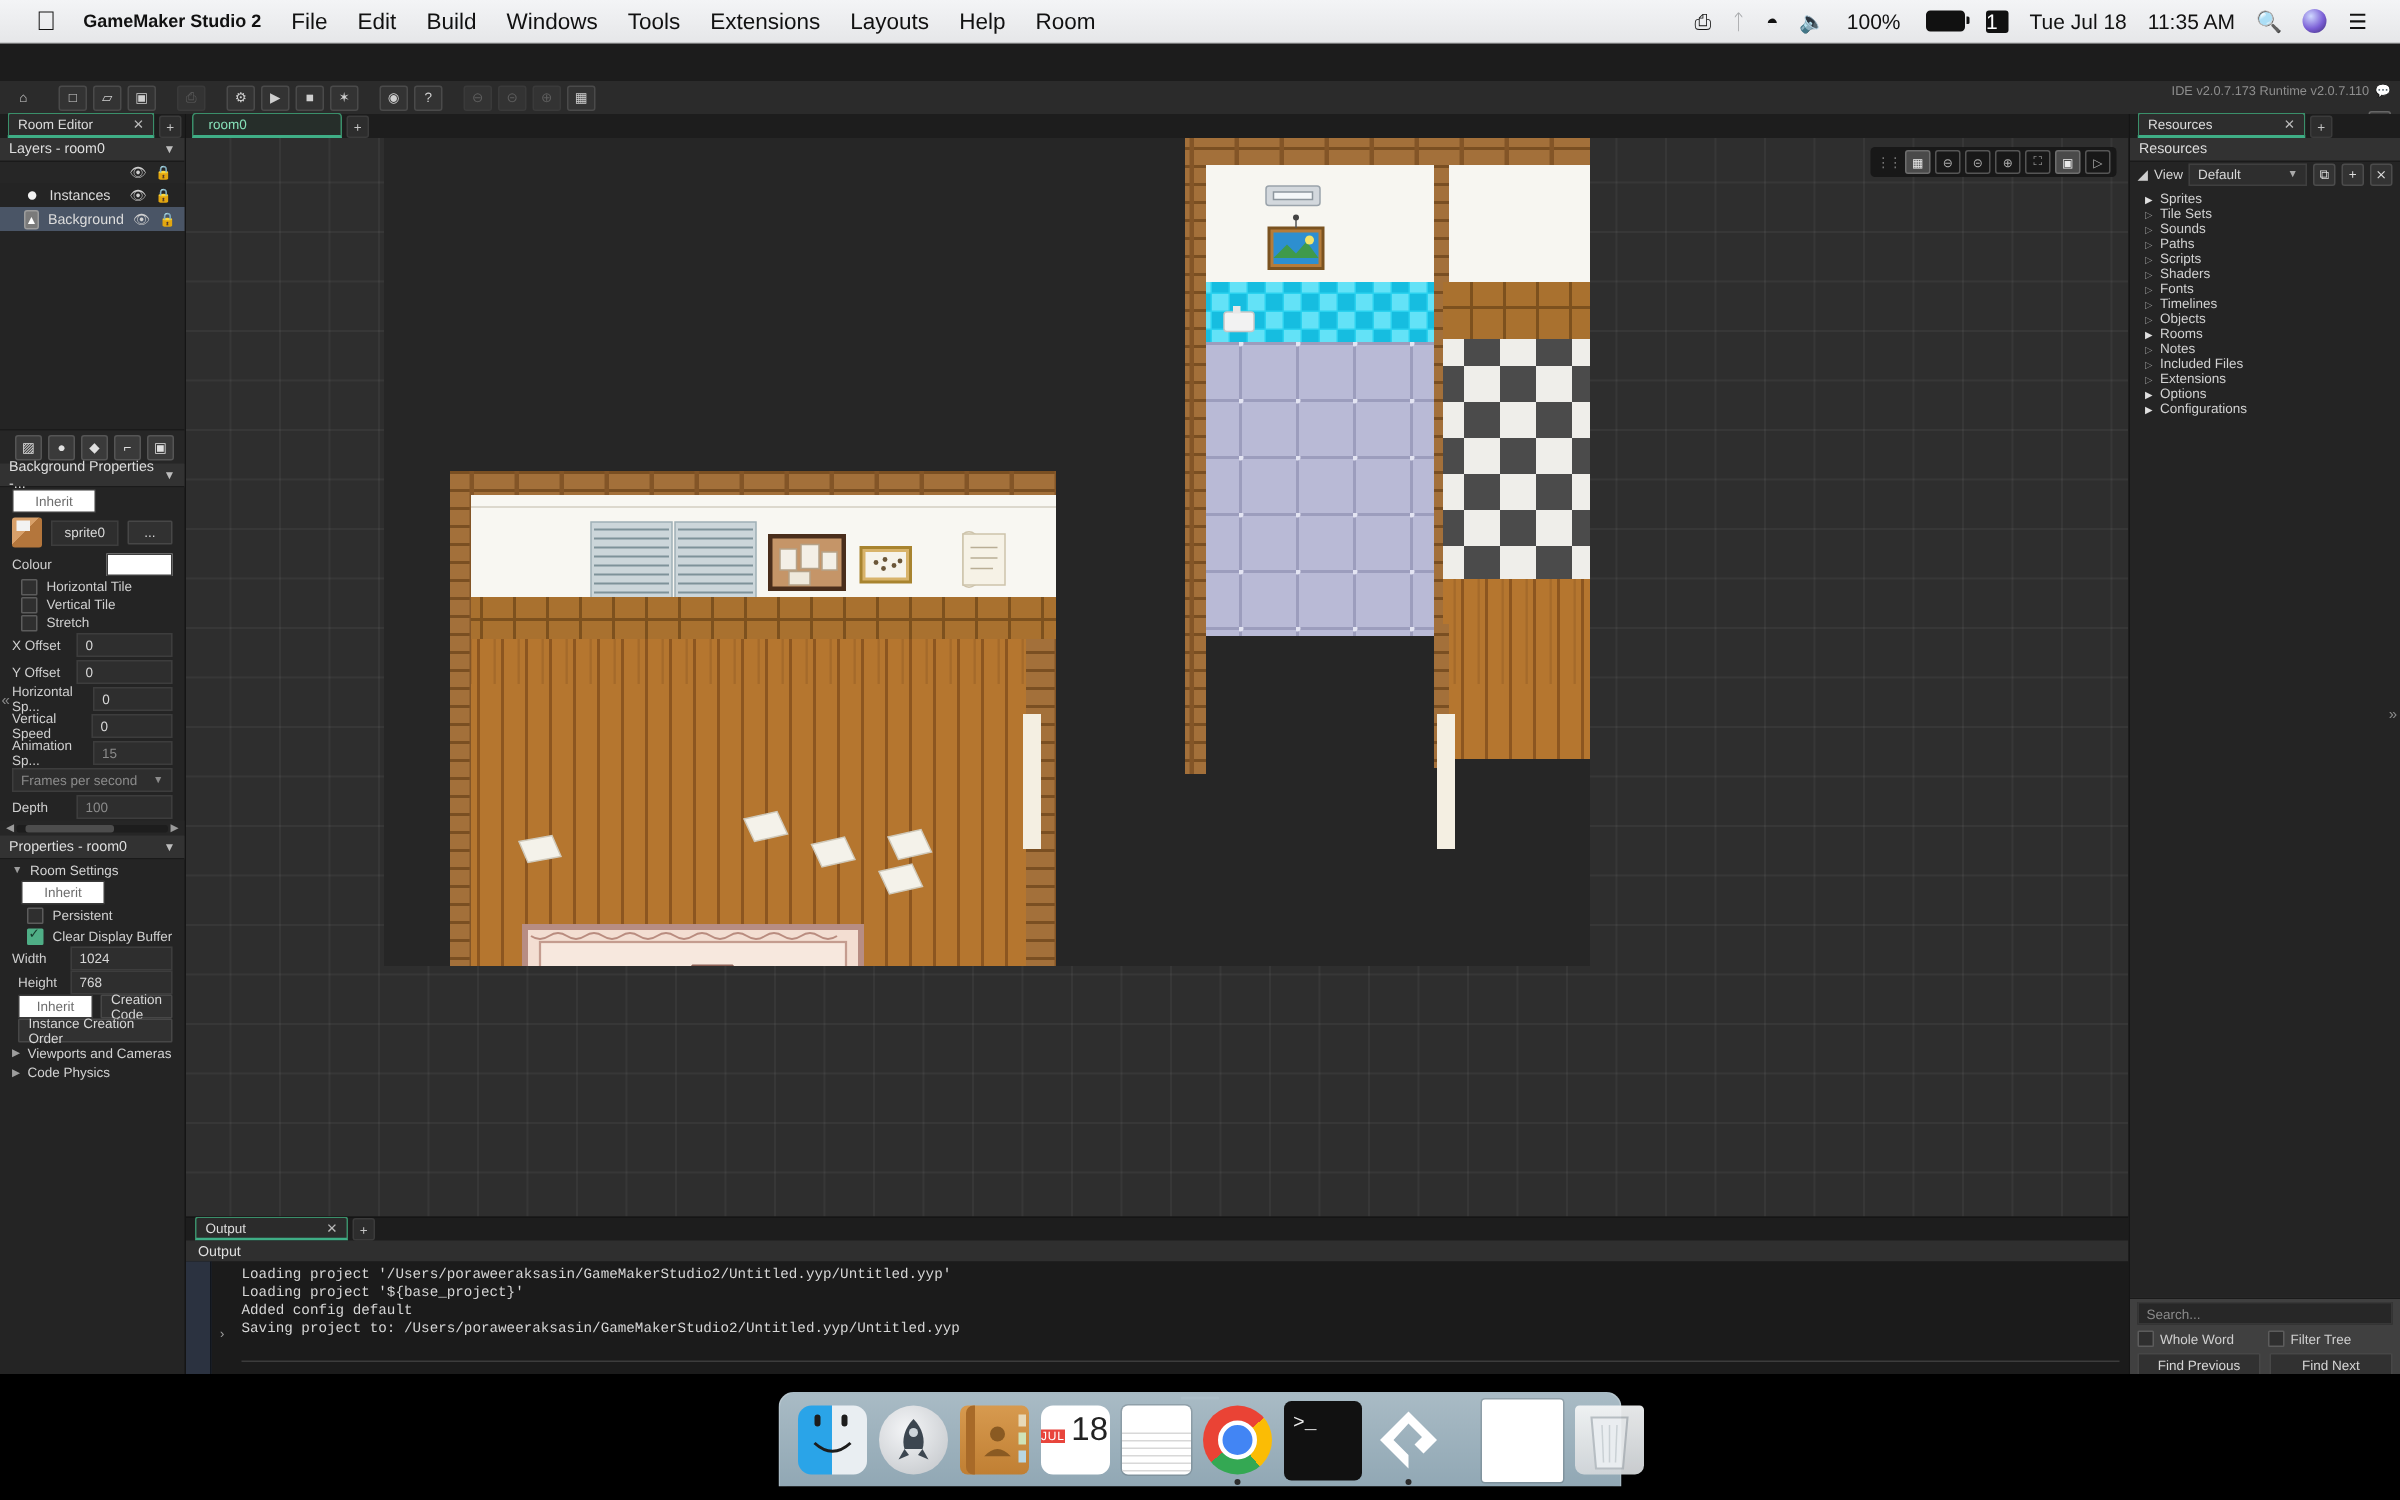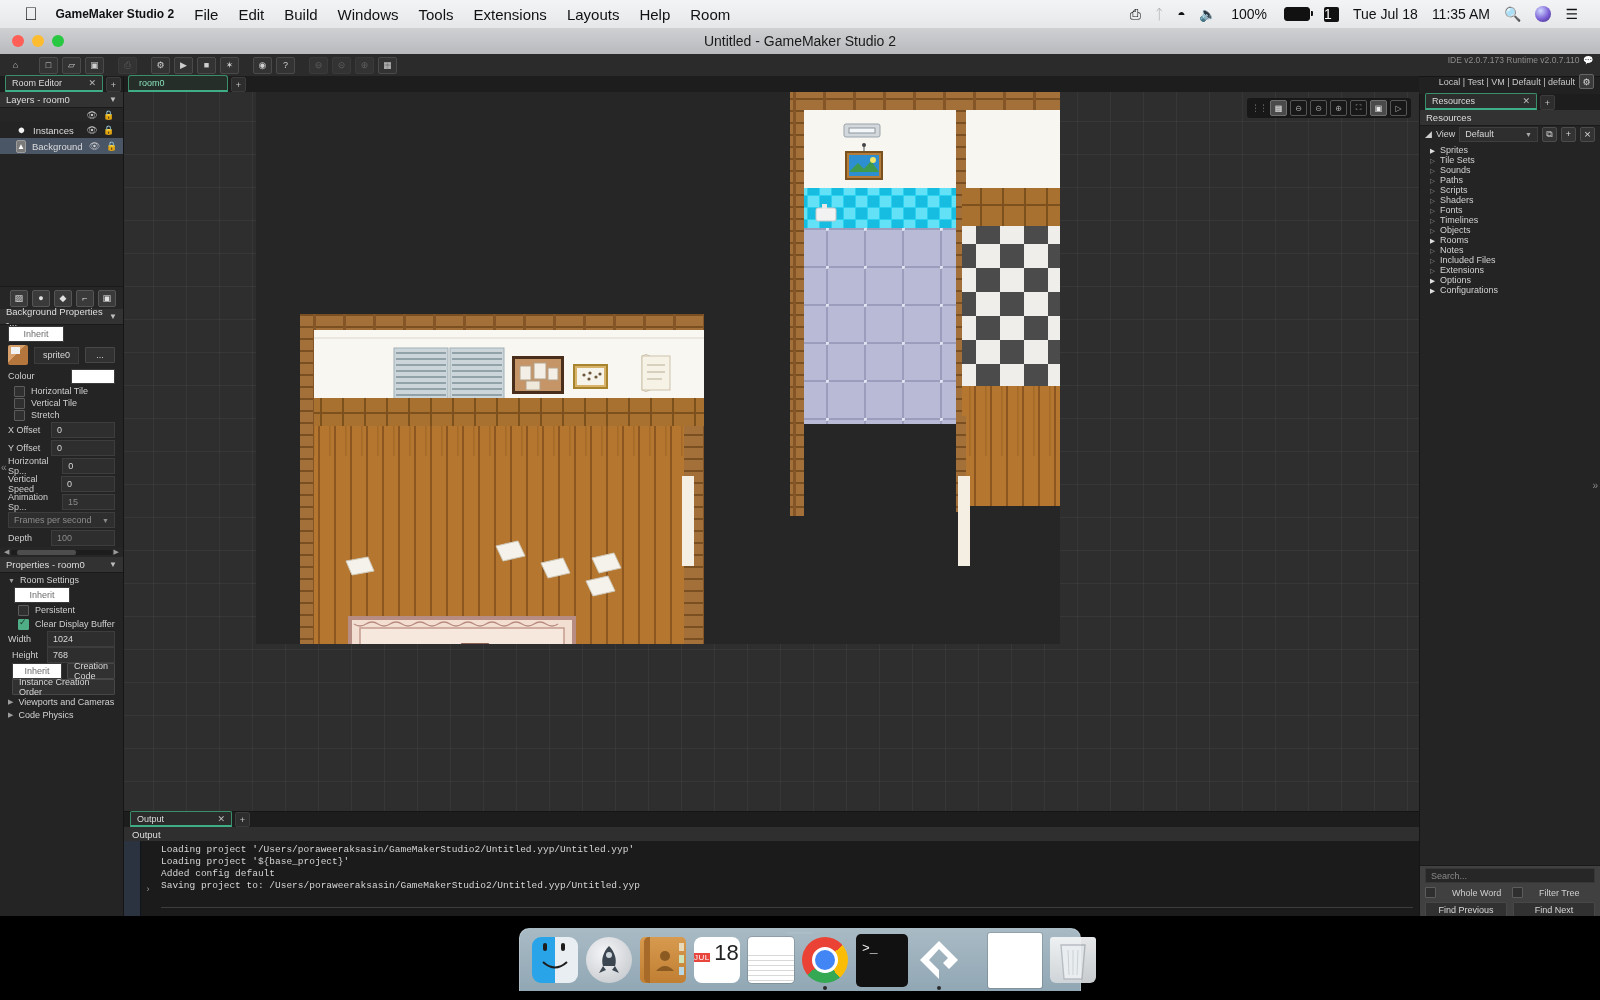--- a/index.html
+++ b/index.html
@@ -191,21 +191,21 @@
   .oconsole{position:absolute;left:0;right:0;top:29px;bottom:0;display:flex;background:#1b1b1b;}
   .ogutter{width:16px;background:#2b3240;border-right:1px solid #10151d;}
   .oprompt{width:14px;color:#9a9a9a;font-size:9px;font-family:"Liberation Mono",monospace;padding-top:44px;text-align:center;}
   .olines{
     flex:1;padding:3px 0 0 6px;font-family:"Liberation Mono",monospace;font-size:9.5px;color:#d6d6d6;line-height:1.28;
     white-space:pre;
   }
   .oinputline{height:10px;border-bottom:1px solid #3c3c3c;margin:4px 6px 0 6px;}
 
   
-  .rightdock{position:absolute;right:0;top:40px;width:180px;bottom:0;background:#242424;border-left:1px solid #151515;}
+  .rightdock{position:absolute;right:0;top:22px;width:180px;bottom:0;background:#242424;border-left:1px solid #151515;}
   .rtab{
     height:14px;min-width:98px;padding:0 6px;background:#2d2d2d;border:1px solid #3a8f6a;
     border-bottom:2px solid #3fae86;color:#dcdcdc;font-size:9px;display:flex;align-items:center;border-radius:2px 2px 0 0;
   }
   .rtab .x{margin-left:auto;font-size:9px;color:#bbb;}
   .rviewrow{height:16px;display:flex;align-items:center;gap:4px;padding:0 5px;background:#242424;}
   .rviewrow .lbl{font-size:9px;color:#d4d4d4;}
   .selbox{
     flex:1;height:13px;background:#2e2e2e;border:1px solid #3f3f3f;color:#d8d8d8;font-size:9px;
     display:flex;align-items:center;padding:0 5px;position:relative;
@@ -213,21 +213,21 @@
   .selbox .cv{margin-left:auto;font-size:7px;color:#aaa;}
   .rbtn{width:13px;height:13px;border:1px solid #4c4c4c;background:#333;color:#ddd;font-size:9px;
     display:flex;align-items:center;justify-content:center;border-radius:2px;}
   .restree{padding-top:3px;}
   .resrow{height:10px;display:flex;align-items:flex-end;gap:4px;padding-left:10px;font-size:9px;color:#d2d2d2;}
   .resrow .tri{font-size:6.5px;color:#8f8f8f;width:6px;}
   .resrow .tri.filled{color:#e0e0e0;}
   .searchwrap{position:absolute;left:0;right:0;bottom:0;height:50px;background:#404040;border-top:1px solid #1a1a1a;}
   .searchbox{height:13px;margin:2px 5px;background:#272727;border:1px solid #373737;color:#8a8a8a;font-size:9px;display:flex;align-items:center;padding:0 5px;}
   .searchopts{display:flex;align-items:center;gap:4px;padding:2px 5px;}
-  .searchopts .o{display:flex;align-items:center;gap:16px;font-size:9px;color:#cfcfcf;flex:1;}
+  .searchopts .o{display:flex;align-items:center;gap:4px;font-size:9px;color:#cfcfcf;flex:1;}
   .findrow{display:flex;gap:6px;padding:2px 5px;}
   .findrow .btn{flex:1;height:13px;}
   .collapser2{position:absolute;right:2px;top:47%;color:#8a8a8a;font-size:10px;}
 
   
   .desktopbottom{position:absolute;left:0;top:916px;width:1600px;height:84px;background:#000;}
   .dockbg{
     position:absolute;left:519px;top:928px;width:536px;height:62px;
     background:linear-gradient(#b9cdd8e8,#9fb8c6e8);
     border-radius:10px 10px 0 0;border:1px solid #ffffff33;border-bottom:none;
@@ -286,28 +286,20 @@
       <span class="battbox"></span>
       <span class="ri numkey">1</span>
       <span class="ri">Tue Jul 18</span>
       <span class="ri">11:35 AM</span>
       <span class="ri">🔍</span>
       <span class="siri"></span>
       <span class="ri">☰</span>
     </span>
   </div>
 
-  <div class="winbar">
-    <div class="traffic">
-      <span class="dot r"></span>
-      <span class="dot y"></span>
-      <span class="dot g"></span>
-    </div>
-    <div class="wintitle">Untitled - GameMaker Studio 2</div>
-  </div>
 
   <div class="ide">
 
     <div class="toolbar">
       <span class="tbsep" style="width:4px"></span>
       <span class="tbtn flat">⌂</span>
       <span class="tbsep"></span>
       <span class="tbtn">□</span>
       <span class="tbtn">▱</span>
       <span class="tbtn">▣</span>

